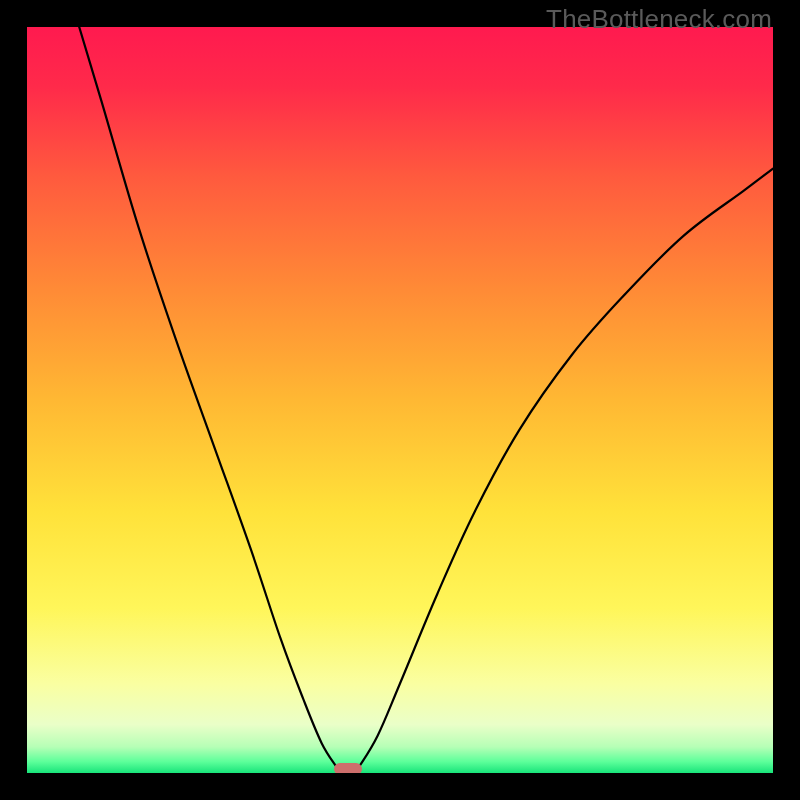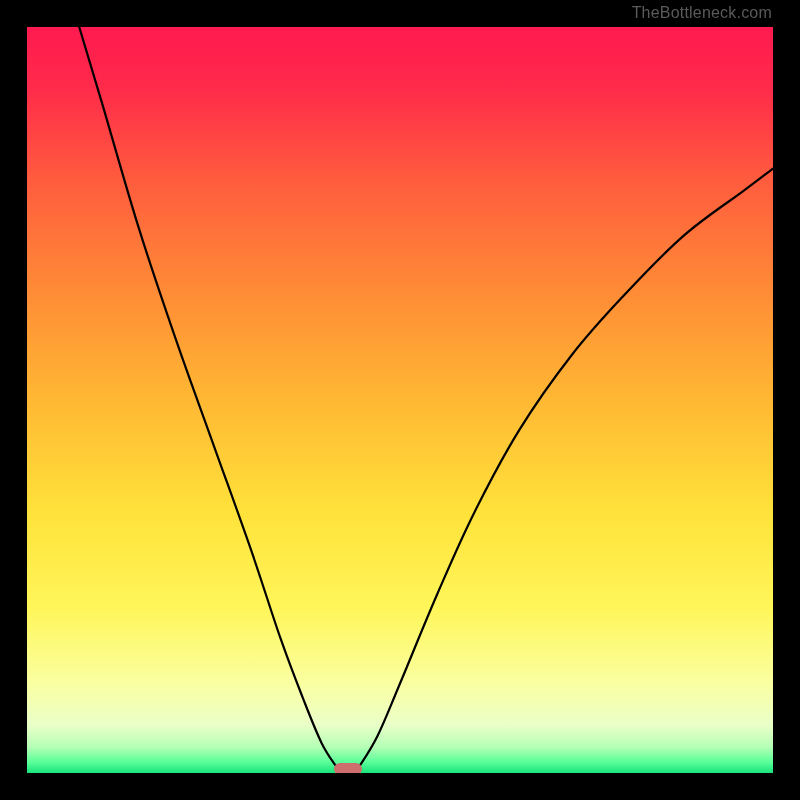--- a/index.html
+++ b/index.html
@@ -21,21 +21,21 @@
   }
   .gradient {
     position: absolute;
     left: 0; top: 0; right: 0; bottom: 0;
   }
   .watermark {
     position: absolute;
     top: 4px;
     right: 28px;
     color: #5a5a5a;
-    font-size: 16px;
+    font-size: 26px;
     font-weight: 500;
     letter-spacing: 0.2px;
     font-family: Arial, Helvetica, sans-serif;
     text-align: right;
   }
   .curve-svg {
     position: absolute;
     left: 0; top: 0;
     width: 746px;
     height: 746px;

